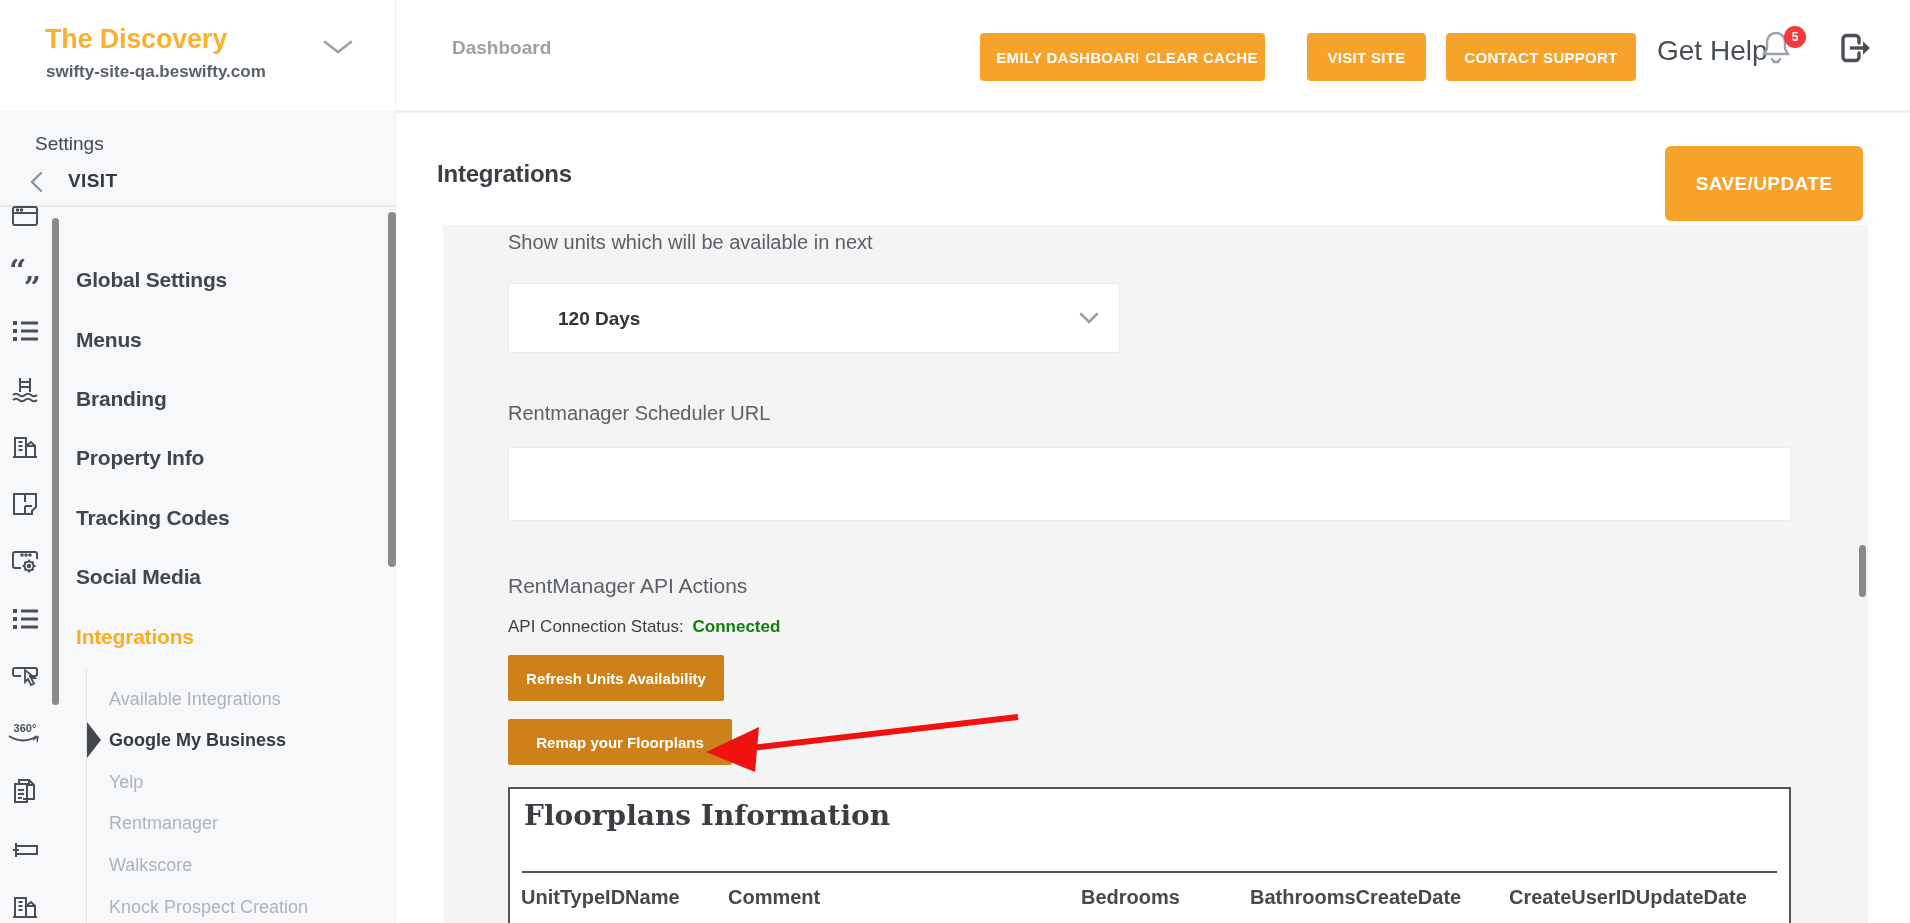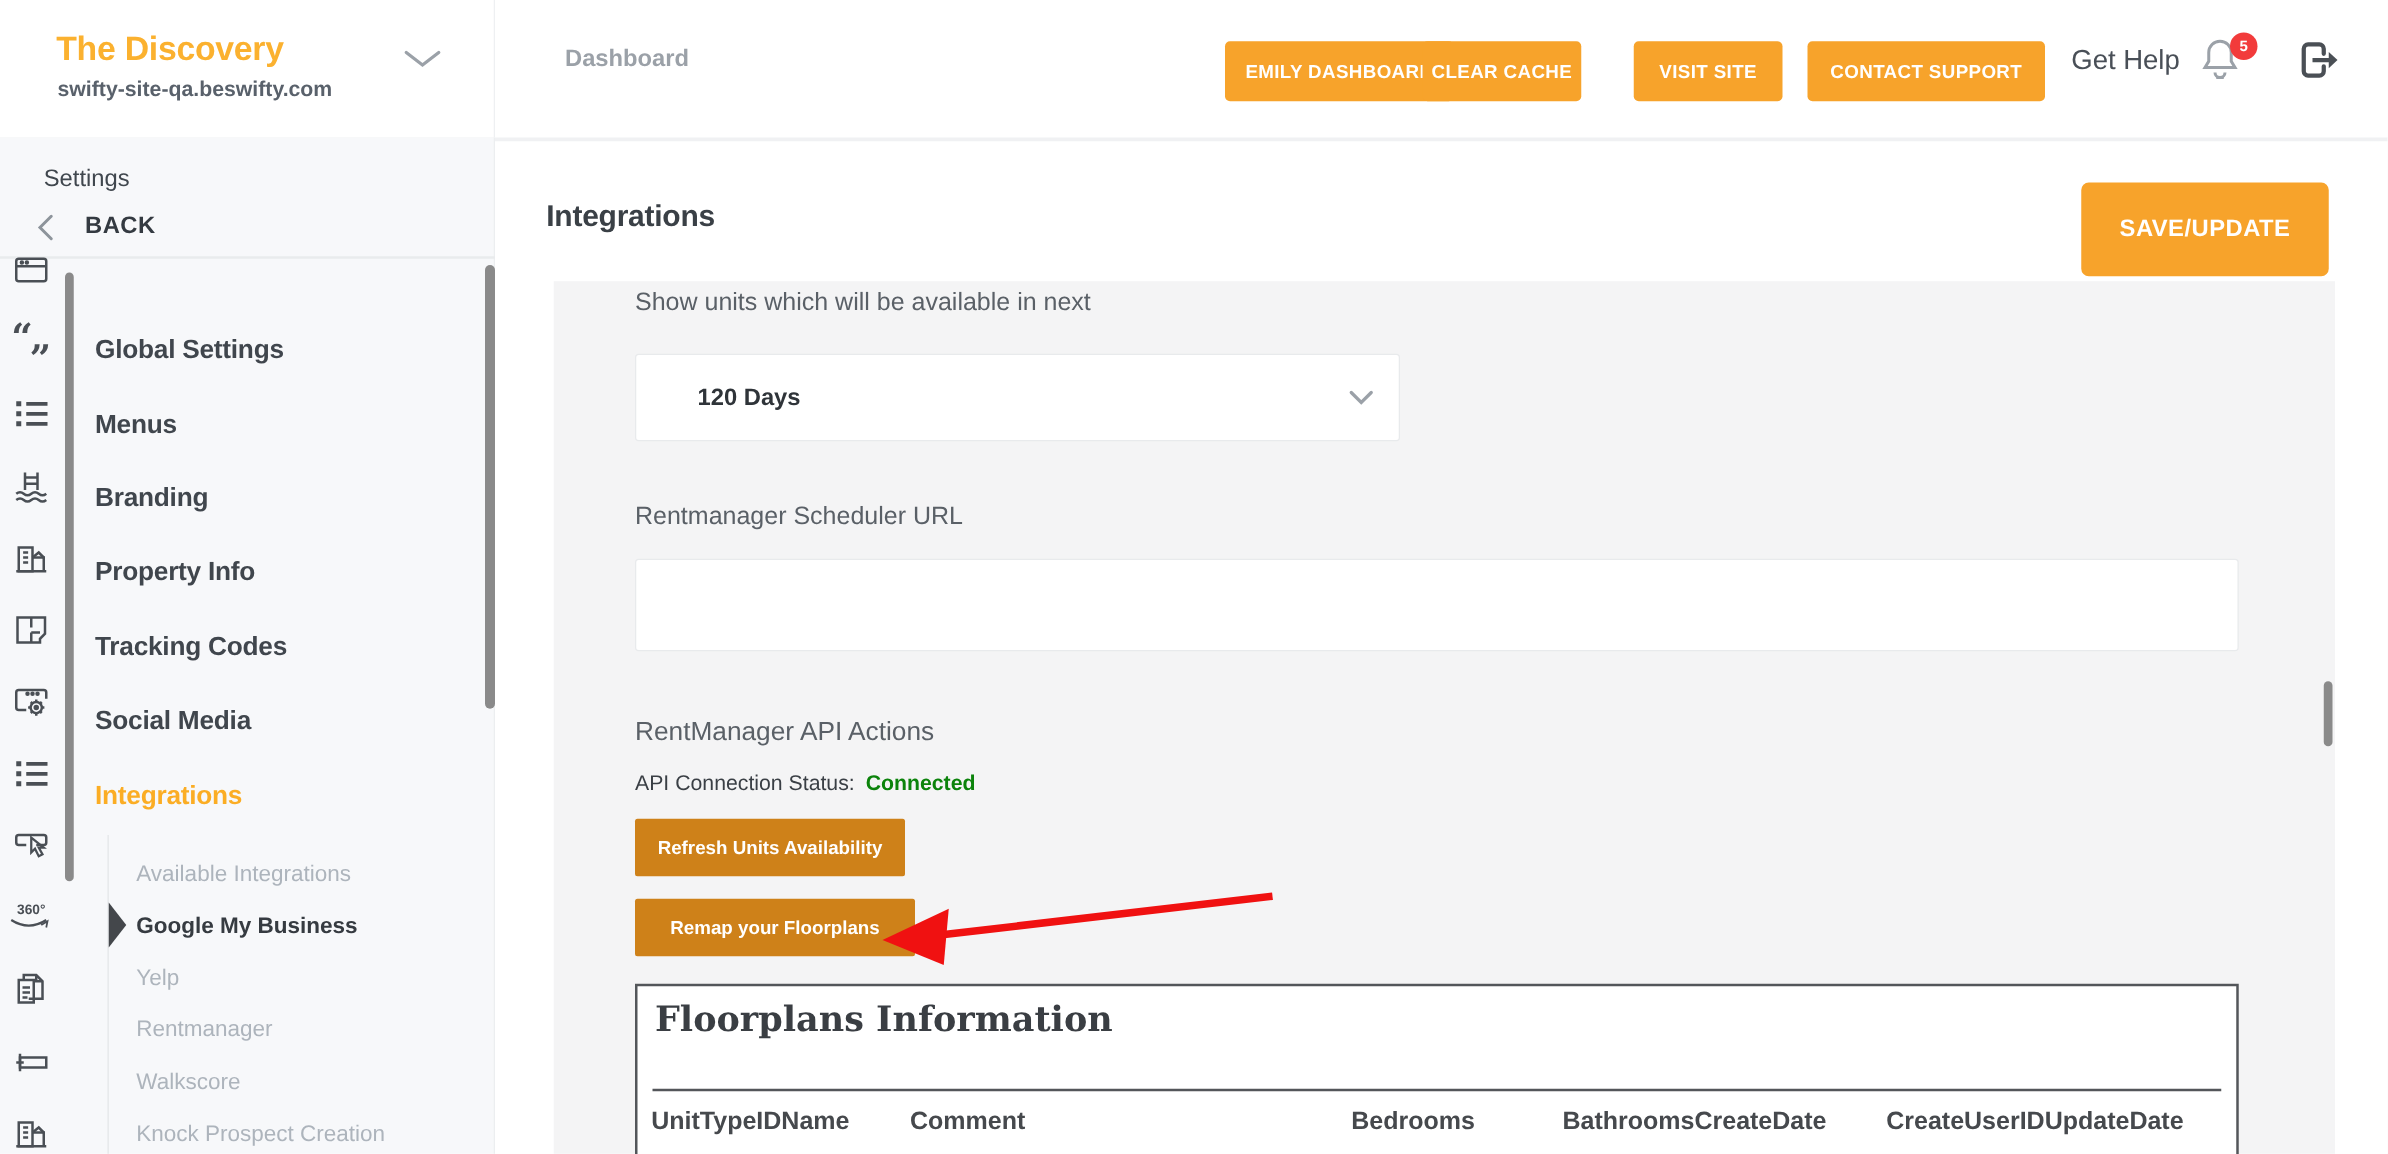--- a/index.html
+++ b/index.html
@@ -9,21 +9,21 @@
   svg { display:block; }
 
   
   .brand-name { font-size:27px; font-weight:bold; color:#FBB12F; letter-spacing:-0.2px; }
   .brand-domain { font-size:17px; font-weight:bold; color:#59616B; }
   .hdr-divider { background:#F0F1F3; }
   .page-label { font-size:19px; font-weight:bold; color:#9BA1A8; }
   .hbtn { background:#F7A32B; border-radius:4px; color:#fff; font-weight:bold;
           font-size:15px; letter-spacing:.3px; display:flex; align-items:center;
           justify-content:center; cursor:pointer; }
-  .gethelp { font-size:22px; color:#494F57;text-align:center; }
+  .gethelp { font-size:28px; color:#494F57;text-align:center; }
   .badge { background:#F23B3B; color:#fff; border-radius:50%; width:22px; height:22px;
            font-size:12px; font-weight:bold; display:flex; align-items:center; justify-content:center; }
 
   
   .sidebar { background:#F7F8FA; border-right:1px solid #ECEEF0; }
   .settings-label { font-size:19px; color:#40474E; }
   .back-label { font-size:19px; font-weight:bold; color:#343A41; letter-spacing:.4px; }
   .side-div { background:#E9EBED; }
   .thumb { background:#8A8A8A; border-radius:4px; }
   .rail-icon { color:#4A4F55; cursor:pointer; }
@@ -194,21 +194,21 @@
 
 <div class="abs sidebar" style="left:0;top:110px;width:396px;height:813px;">
   <div class="abs settings-label" style="left:35px;top:23px;">Settings</div>
 
   <div class="abs" style="left:30px;top:58px;width:120px;height:28px;cursor:pointer;">
     <span class="abs" style="left:0;top:3px;">
       <svg width="14" height="22" viewBox="0 0 14 22" fill="none" stroke="#8D949B" stroke-width="2.4" stroke-linecap="round">
           <polyline points="11,2 2,11 11,20"></polyline>
         </svg>
     </span>
-    <span class="abs back-label" style="left:38px;top:2px;">BACK</span>
+    <span class="abs back-label" style="left:38px;top:2px;">VISIT</span>
   </div>
 
   <div class="abs side-div" style="left:0;top:95px;width:396px;height:2px;"></div>
 
   <div class="abs rail-icon" style="left:11px;top:92px;">
       <svg width="28" height="28">
         <use href="#i-window"></use>
       </svg>
     </div>
   <div class="abs quotes-glyph" style="left:9px;top:152px;cursor:pointer;">“„</div>

